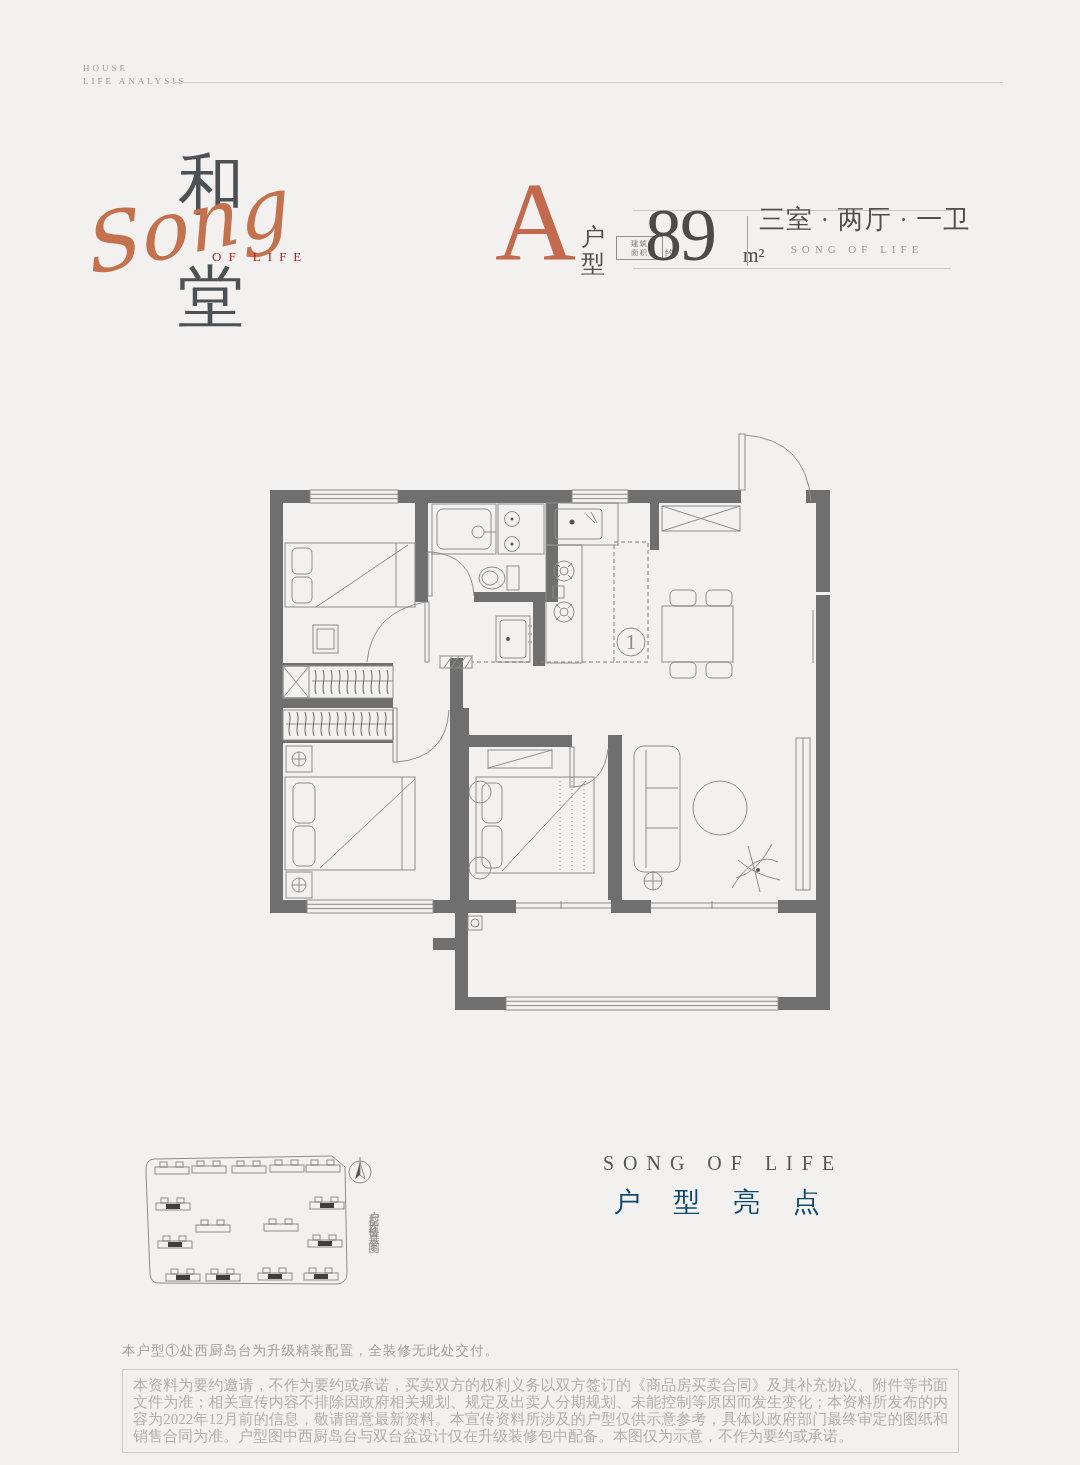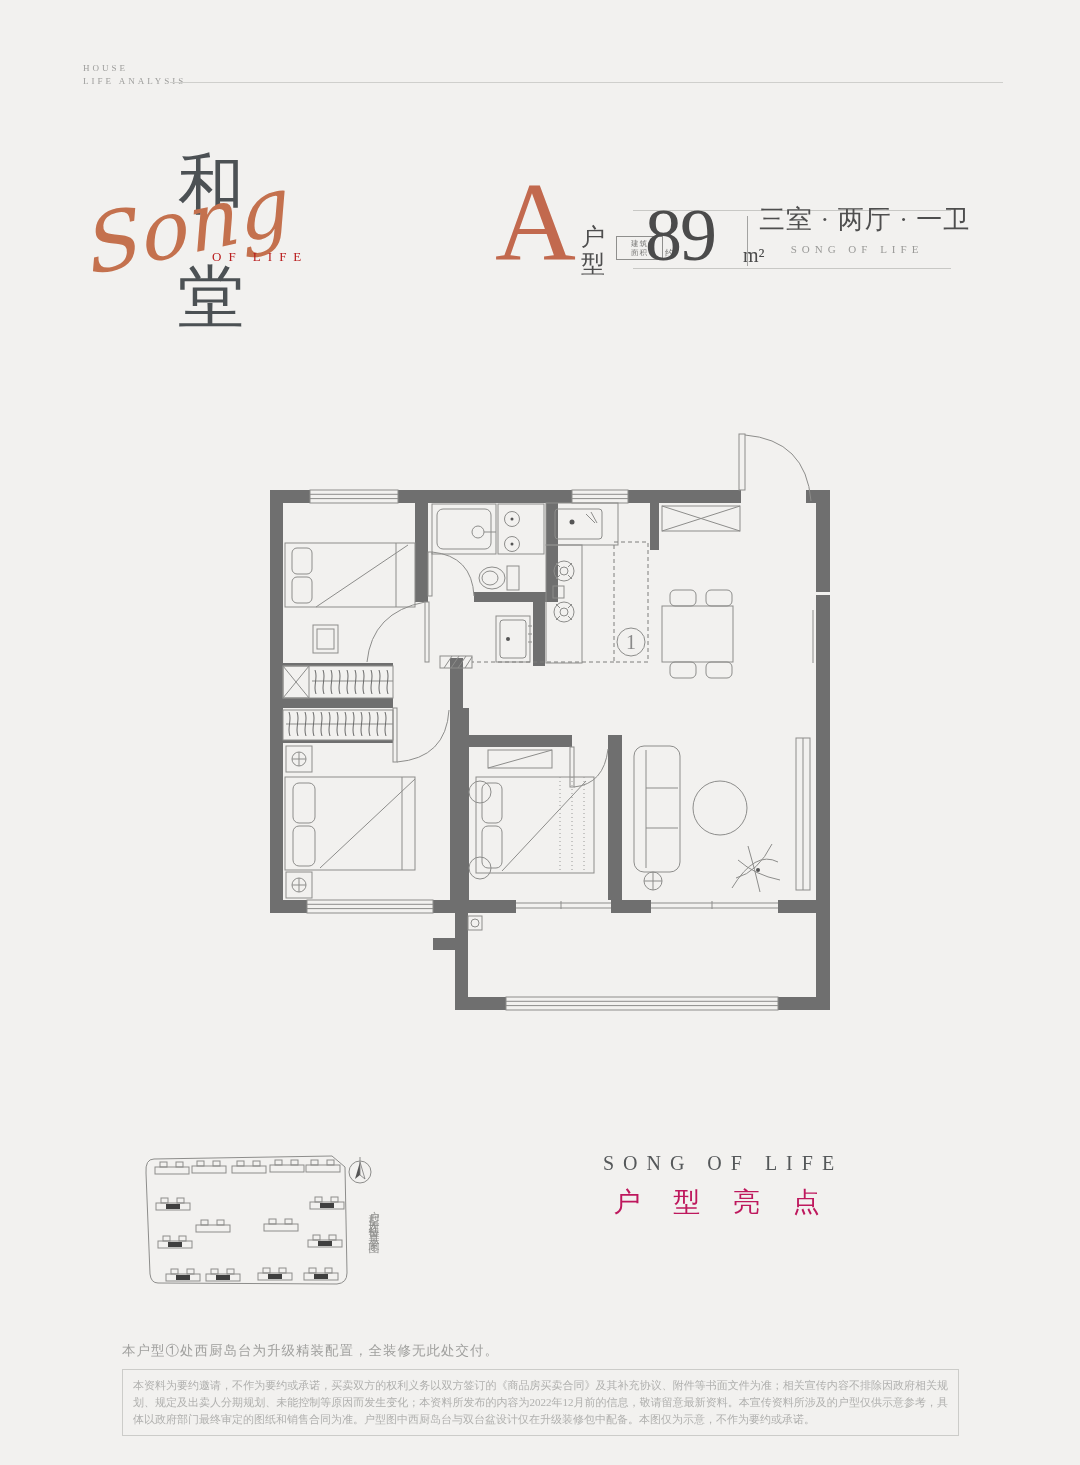--- a/index.html
+++ b/index.html
@@ -51,31 +51,31 @@
   svg .co{fill:#8a8a8a;font:20px "Liberation Serif",serif;}
 
   
   .siteplan{position:absolute;left:138px;top:1148px;}
   .site-caption{position:absolute;left:366px;top:1202px;height:135px;writing-mode:vertical-rl;
                 font-size:11px;letter-spacing:4px;color:#8d8d8b;}
 
   
   .highlights{position:absolute;left:473px;top:1152px;width:500px;text-align:center;}
   .h-eyebrow{font-size:20px;letter-spacing:9px;color:#55585a;}
-  .h-title{margin-top:9px;font-size:27px;letter-spacing:13px;color:#be185d;}
+  .h-title{margin-top:9px;font-size:27px;letter-spacing:13px;color:#0c4a6e;}
   .h-bullets{margin-top:52px;display:flex;justify-content:center;gap:32px;}
   .h-item{display:flex;align-items:center;gap:8px;font-size:23px;color:#4b4b4b;letter-spacing:1px;white-space:nowrap;}
   .dot-icon{width:13px;height:13px;border:1px solid #555;border-radius:50%;
             display:inline-flex;align-items:center;justify-content:center;flex:0 0 auto;}
   .dot-inner{width:5px;height:5px;border-radius:50%;background:#444;}
 
   
   .footer{position:absolute;left:122px;top:1342px;width:837px;}
   .f-note{font-size:13.5px;color:#a0a09e;letter-spacing:1px;}
-  .f-box{margin-top:9px;border:1px solid #ccccc9;padding:7px 10px;font-size:11px;
+  .f-box{margin-top:9px;border:1px solid #ccccc9;padding:7px 10px;font-size:15px;
          line-height:17px;color:#b0b0ae;text-align:justify;}
 </style>
 </head>
 <body>
 
 <div class="page">
 
   <div class="eyebrow">
     <div>HOUSE</div>
     <div>LIFE ANALYSIS</div>

